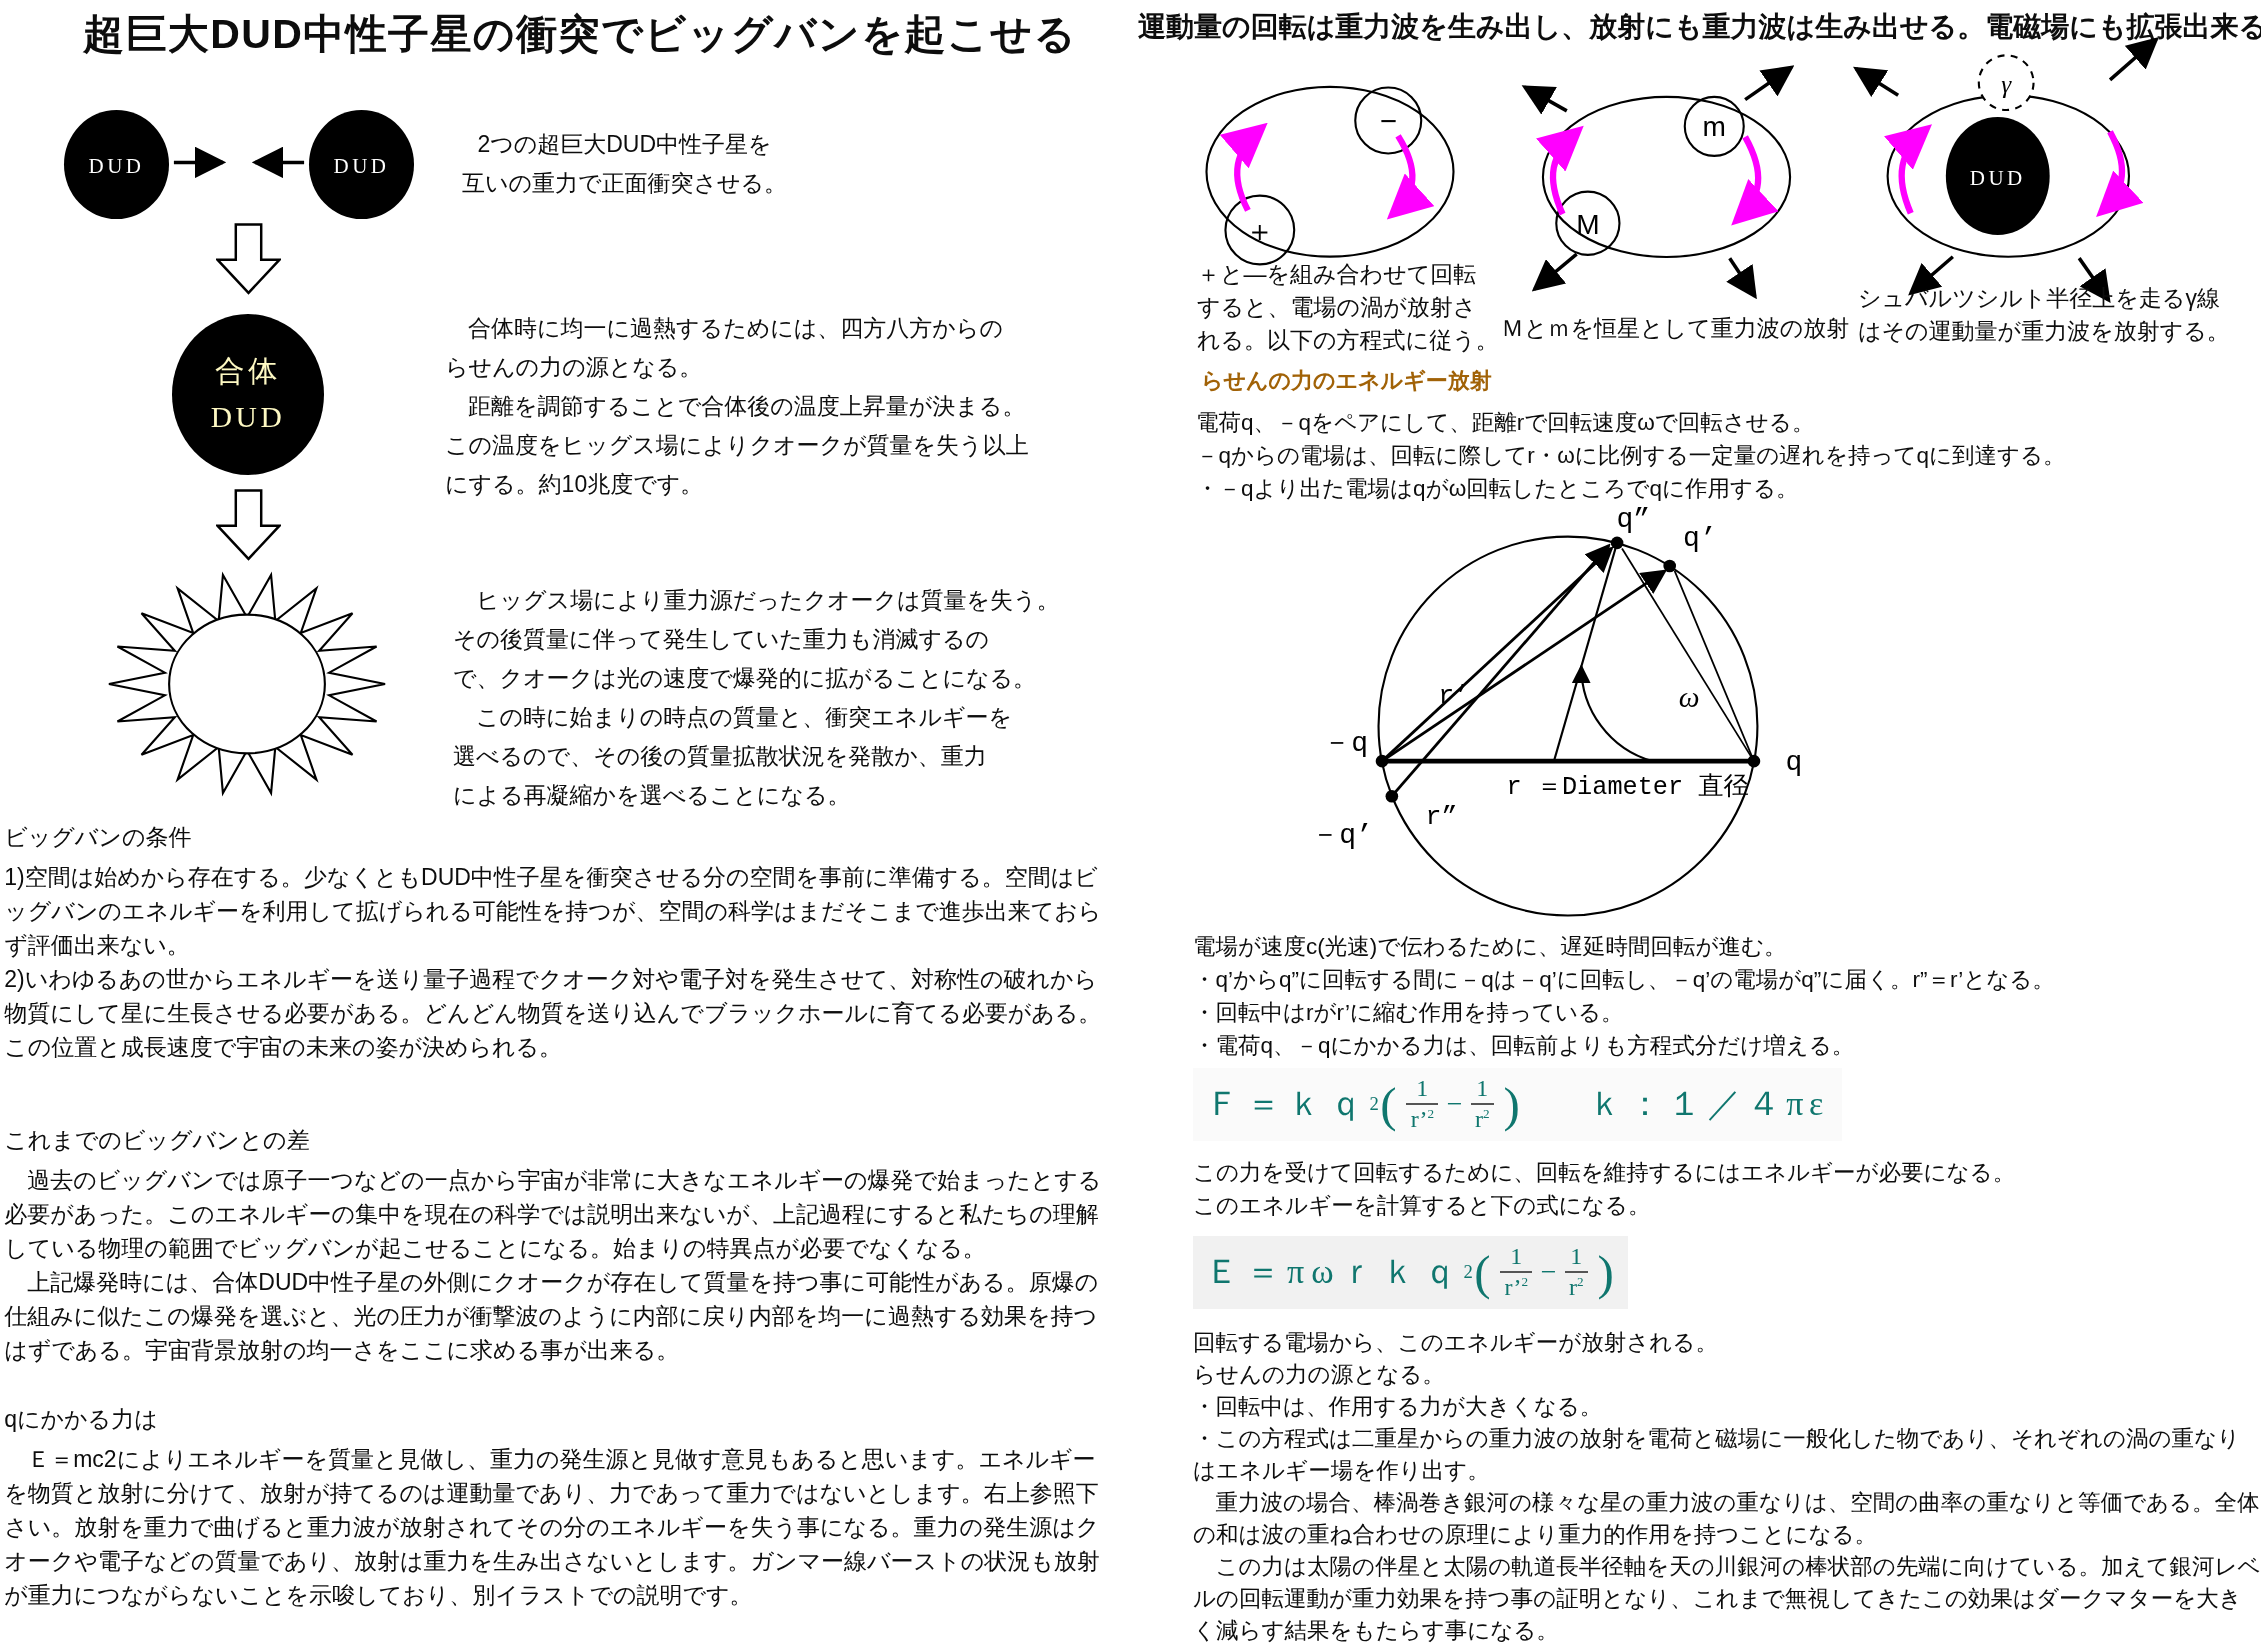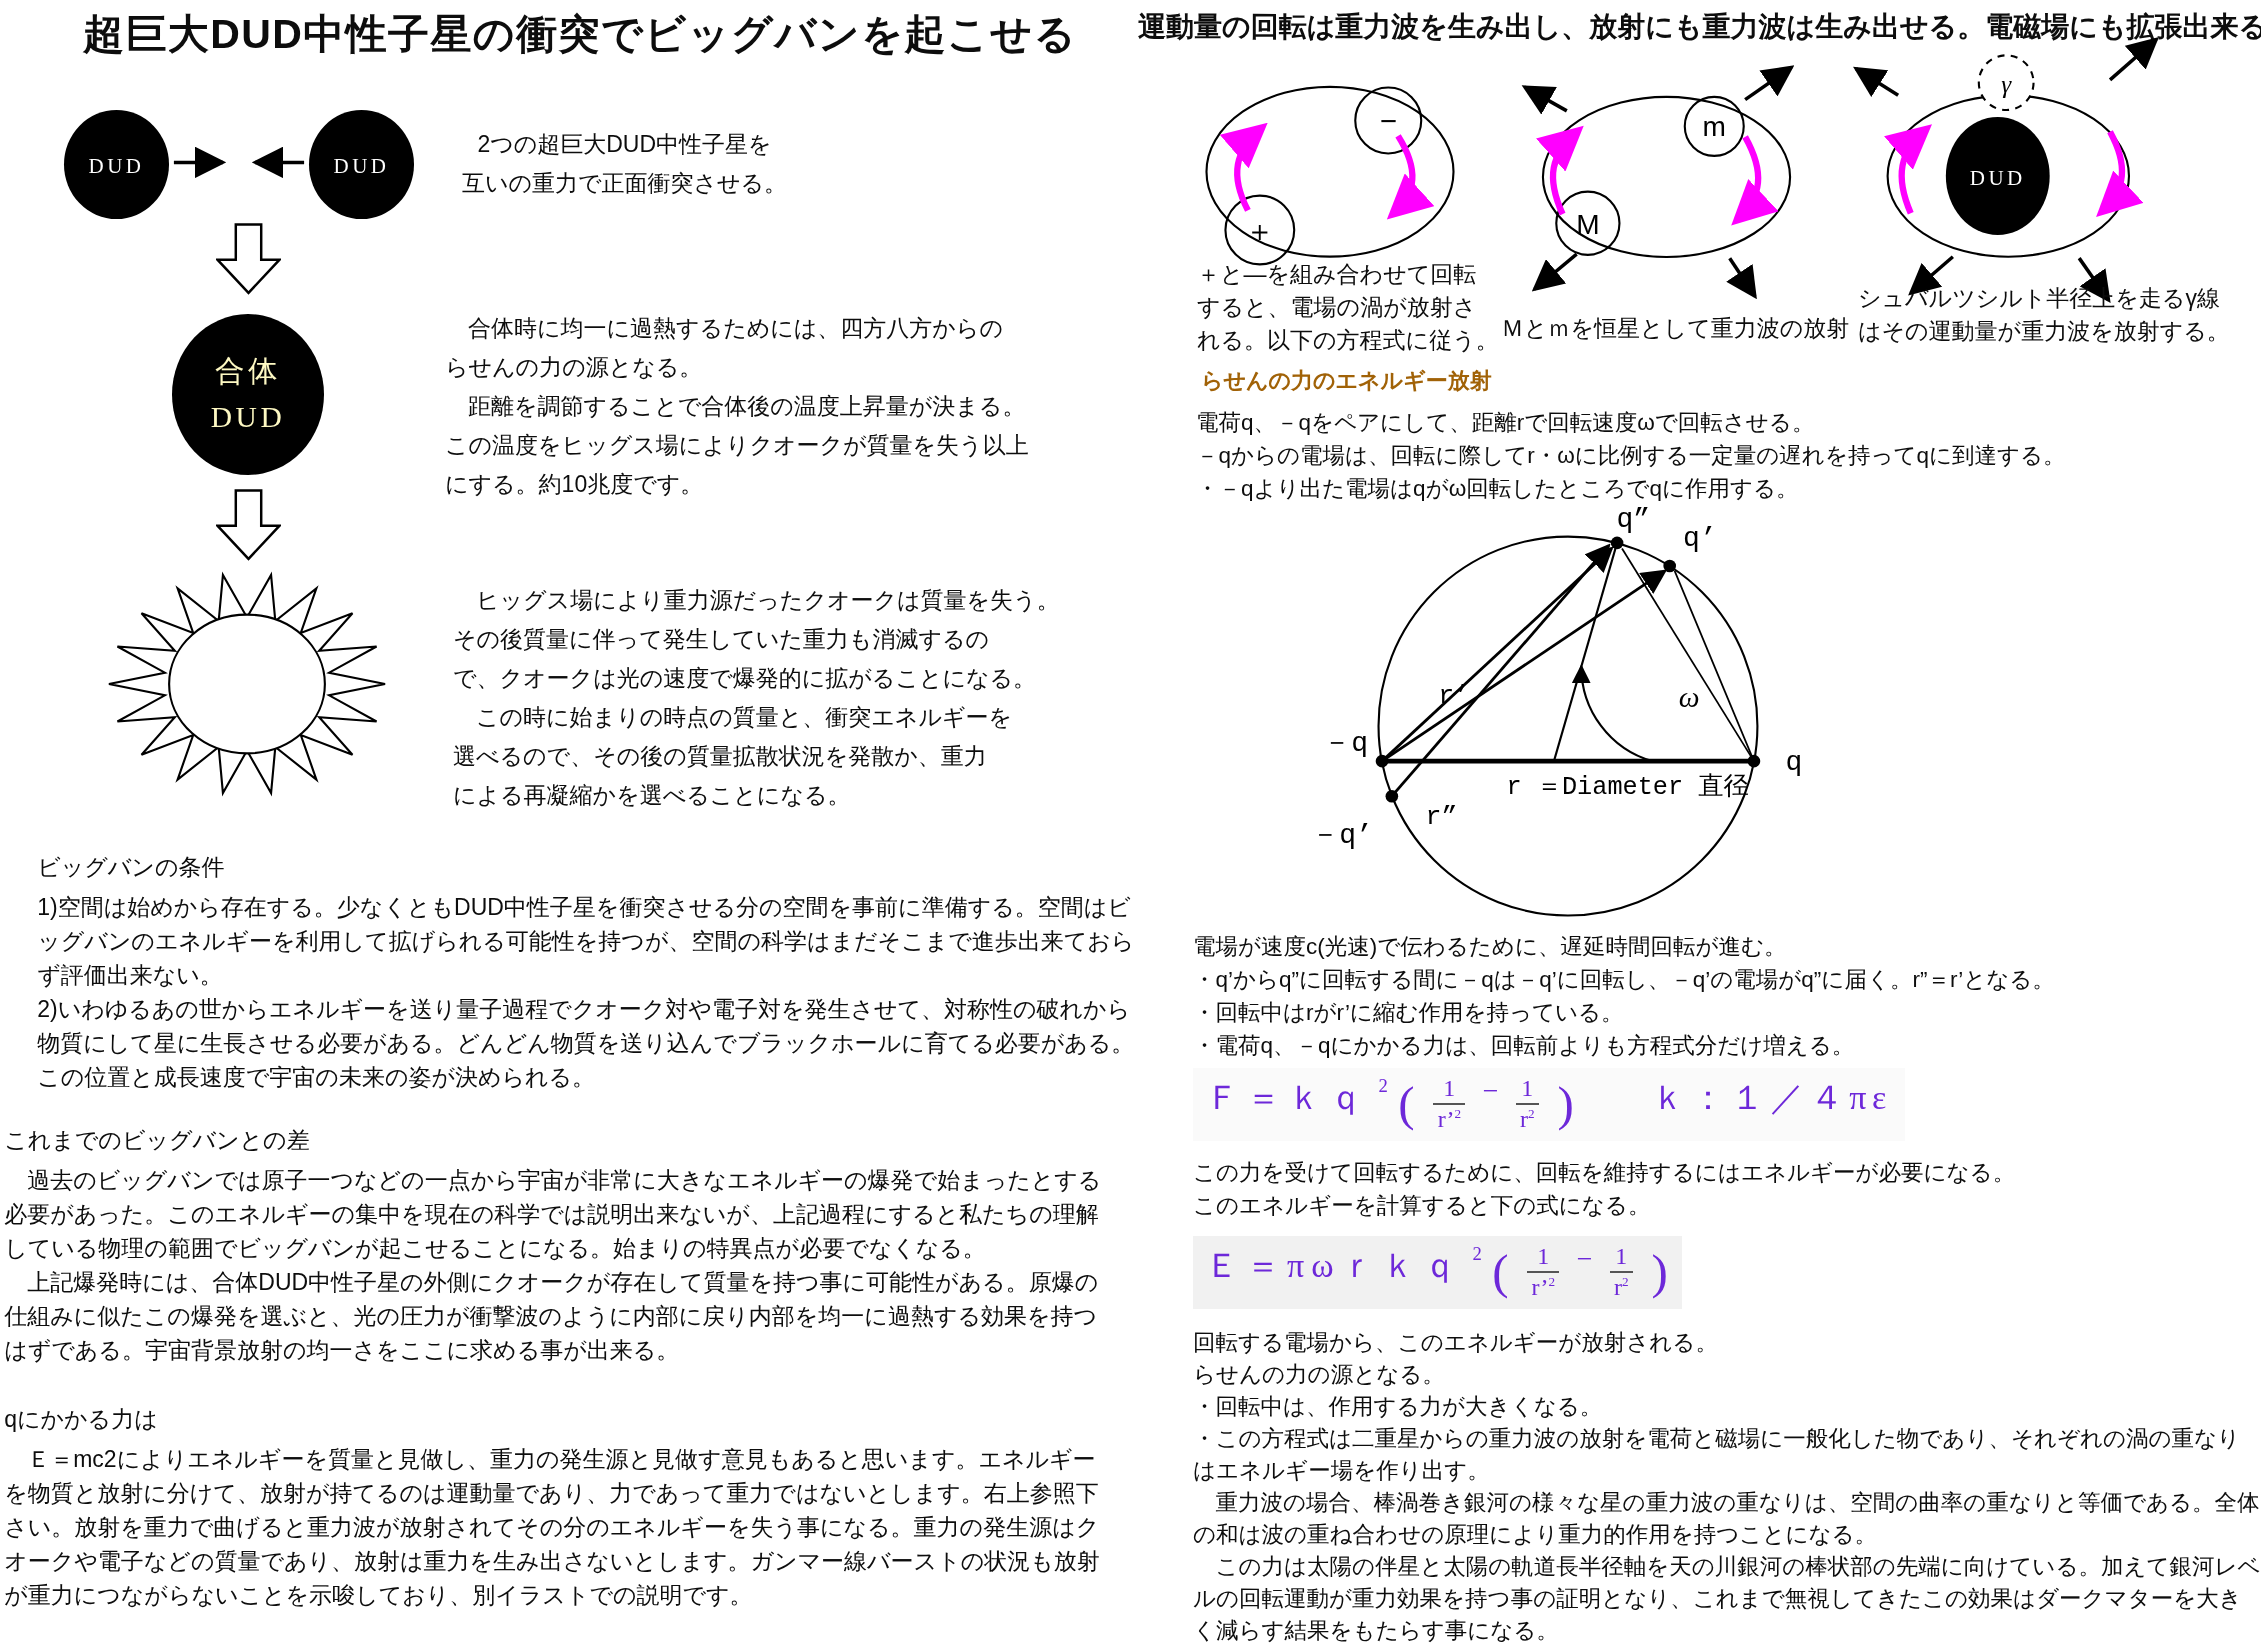--- a/index.html
+++ b/index.html
@@ -17,22 +17,22 @@
   .section h3{font-size:23px;font-weight:normal;margin:0 0 5.6px 0;}
   .section p{margin:0;}
   .blue-head{font-size:22px;font-weight:bold;color:#a16207;white-space:nowrap;}
   .rlines{font-size:22.5px;line-height:33px;}
   .rlines div{white-space:nowrap;}
   .rwrap{font-size:22.5px;line-height:32px;width:1070px;}
   .rwrap p{margin:0;}
   .merged-dud{border-radius:50%;background:#000;color:#fef9c3;display:flex;flex-direction:column;
               justify-content:center;align-items:center;font-family:"Liberation Serif","DejaVu Serif",serif;
               font-size:29.5px;letter-spacing:3.5px;line-height:1.55;}
-  .formula{display:inline-flex;font-family:"Liberation Serif","DejaVu Serif",serif;
-           color:#6d28d9;font-size:34px;padding:7px 12.6px;gap:9px;}
+  .formula{display:inline-flex;align-items:center;font-family:"Liberation Serif","DejaVu Serif",serif;
+           color:#0f766e;font-size:34px;padding:7px 12.6px;}
   .f-lead{letter-spacing:7px;white-space:nowrap;}
   .formula sup{font-size:0.55em;vertical-align:super;}
   .frac{display:inline-flex;flex-direction:column;align-items:center;font-size:24px;line-height:1.15;margin:0 8.4px;}
   .frac .den{border-top:2.1px solid #555;padding:1.4px 4.2px 0 4.2px;white-space:nowrap;}
   .paren{font-size:49px;font-weight:300;margin:0 1.4px;}
   .f-minus{font-size:28px;}
   .f-note{margin-left:67px;letter-spacing:5.6px;white-space:nowrap;}
   svg text{font-family:"Liberation Sans","DejaVu Sans",sans-serif;}
   .sv-serif{font-family:"Liberation Serif","DejaVu Serif",serif;}
   .sv-mono{font-family:"Liberation Mono","DejaVu Sans Mono",monospace;}
@@ -94,21 +94,21 @@
 
   <div class="abs cap" style="left:453px;top:581px;">
     <div>　ヒッグス場により重力源だったクオークは質量を失う。</div>
     <div>その後質量に伴って発生していた重力も消滅するの</div>
     <div>で、クオークは光の速度で爆発的に拡がることになる。</div>
     <div>　この時に始まりの時点の質量と、衝突エネルギーを</div>
     <div>選べるので、その後の質量拡散状況を発散か、重力</div>
     <div>による再凝縮かを選べることになる。</div>
   </div>
 
-  <div class="abs section" style="left:4.2px;top:850px;margin-left:33px;">
+  <div class="abs section" style="left:4.2px;top:820px;">
     <h3>ビッグバンの条件</h3>
     <p>1)空間は始めから存在する。少なくともDUD中性子星を衝突させる分の空間を事前に準備する。空間はビッグバンのエネルギーを利用して拡げられる可能性を持つが、空間の科学はまだそこまで進歩出来ておらず評価出来ない。</p>
     <p>2)いわゆるあの世からエネルギーを送り量子過程でクオーク対や電子対を発生させて、対称性の破れから物質にして星に生長させる必要がある。どんどん物質を送り込んでブラックホールに育てる必要がある。この位置と成長速度で宇宙の未来の姿が決められる。</p>
   </div>
 
   <div class="abs section" style="left:4.2px;top:1123px;">
     <h3>これまでのビッグバンとの差</h3>
     <p>　過去のビッグバンでは原子一つなどの一点から宇宙が非常に大きなエネルギーの爆発で始まったとする必要があった。このエネルギーの集中を現在の科学では説明出来ないが、上記過程にすると私たちの理解している物理の範囲でビッグバンが起こせることになる。始まりの特異点が必要でなくなる。</p>
     <p>　上記爆発時には、合体DUD中性子星の外側にクオークが存在して質量を持つ事に可能性がある。原爆の仕組みに似たこの爆発を選ぶと、光の圧力が衝撃波のように内部に戻り内部を均一に過熱する効果を持つはずである。宇宙背景放射の均一さをここに求める事が出来る。</p>
   </div>

